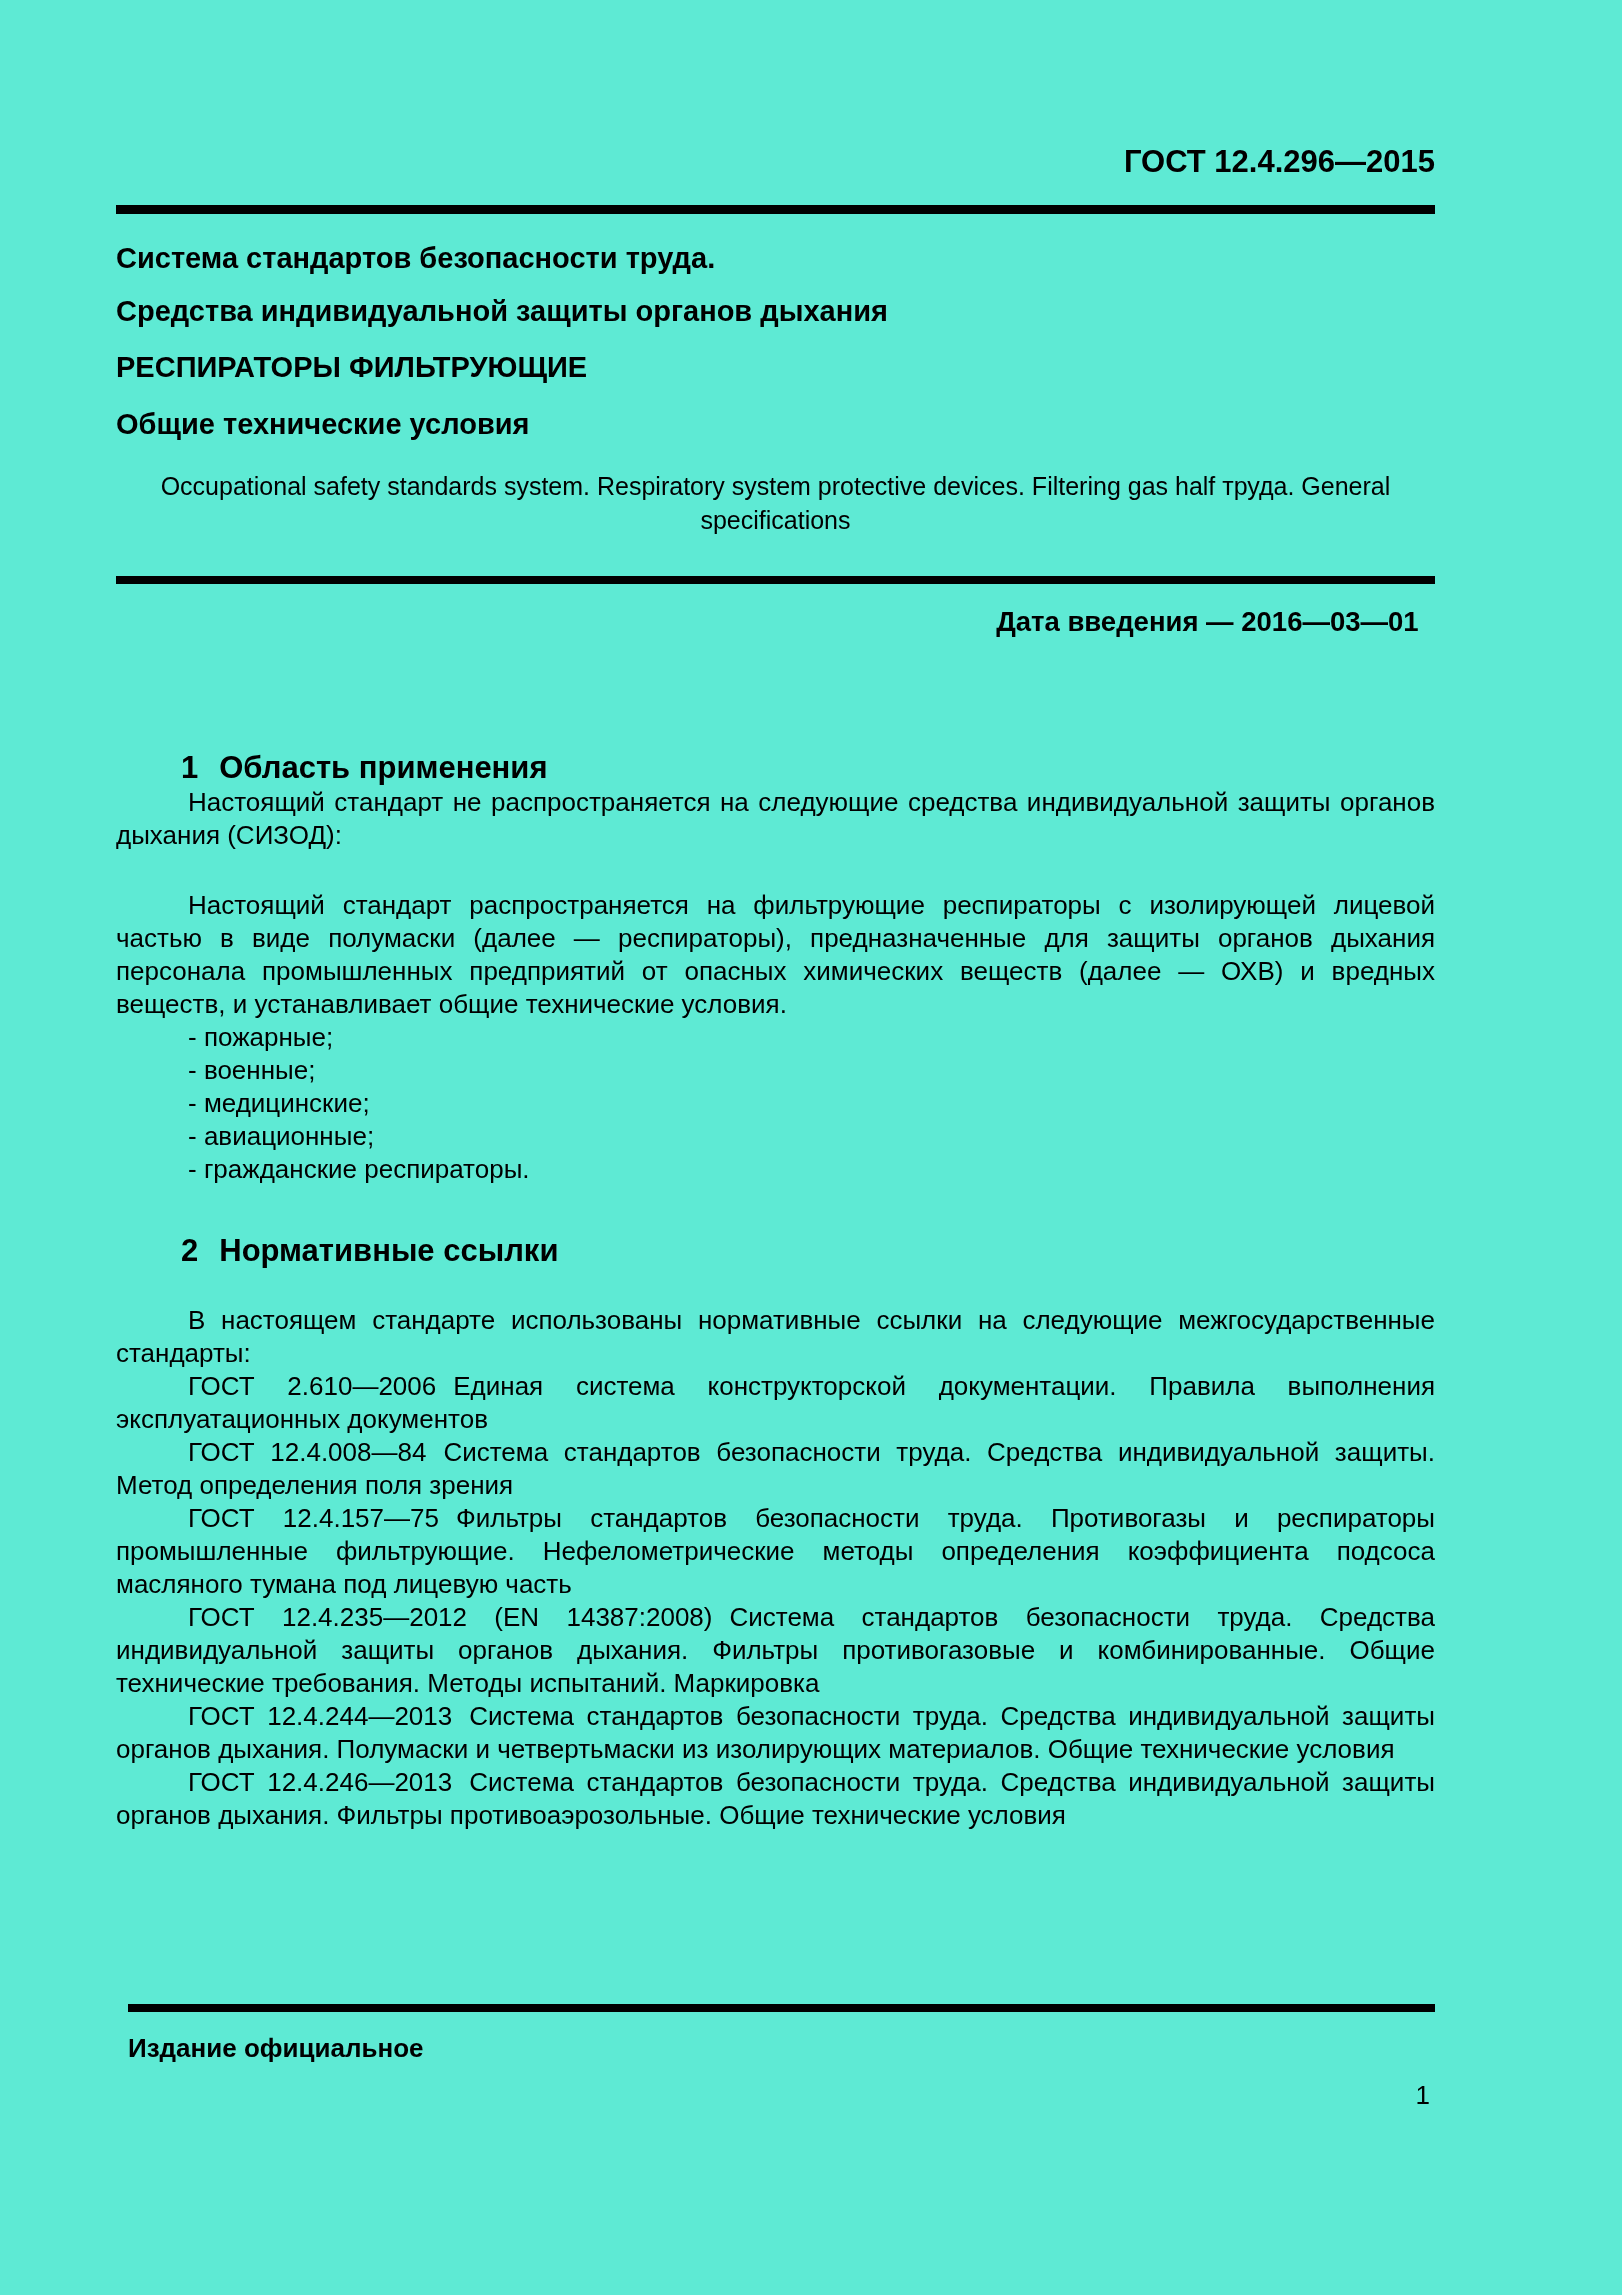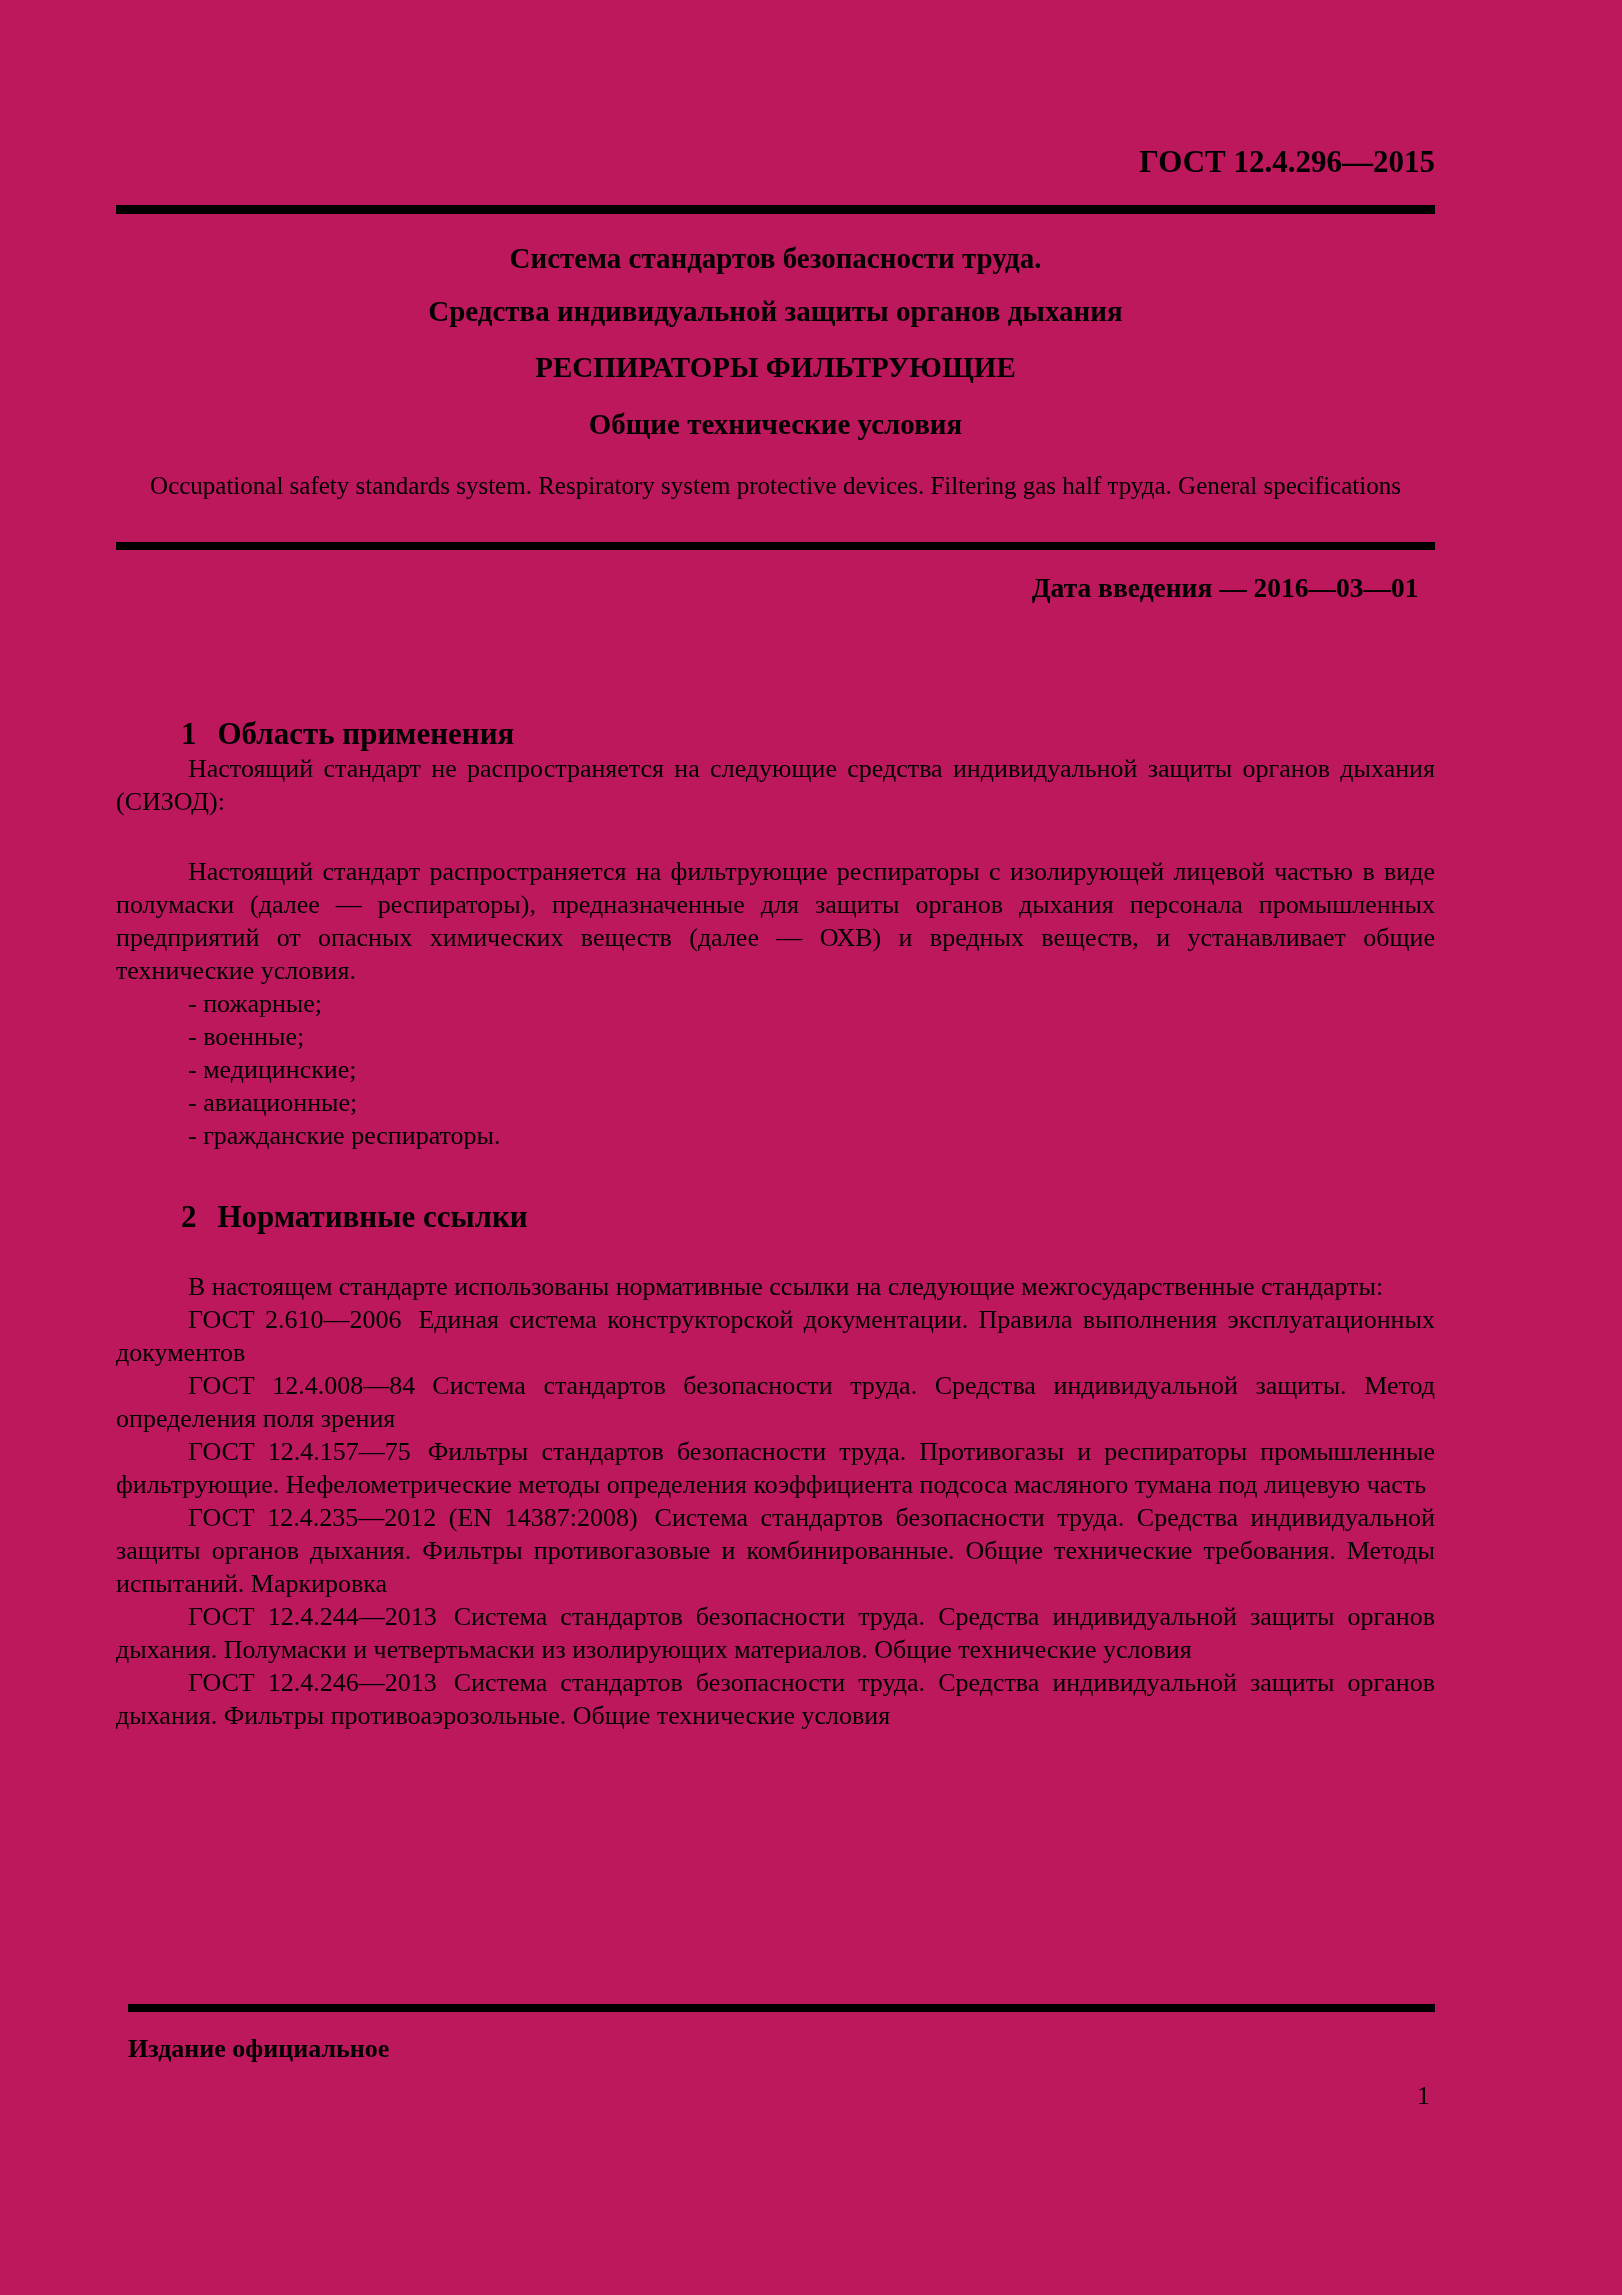--- a/index.html
+++ b/index.html
@@ -1,23 +1,23 @@
 <!DOCTYPE html>
 <html style="font-size:10.5px"><head>
 <meta charset="utf-8">
 <style>
   * { margin: 0; padding: 0; box-sizing: border-box; }
   html, body { background: #ffffff; }
   .page {
     position: relative;
     width: 1623px;
     height: 2295px;
-    background: #be185d;
+    background: #5eead4;
     color: #000000;
-    font-family: Liberation Serif, serif;
+    font-family: Liberation Sans, sans-serif;
     padding: 145px 188px 0 116px;
     overflow: hidden;
   }
   .doc-number {
     font-size: 31px;
     font-weight: bold;
     line-height: 34px;
     text-align: right;
     white-space: nowrap;
   }
@@ -30,21 +30,21 @@
     text-align-last: justify;
     white-space: nowrap;
   }
   .rule { height: 8.5px; background: #000000; }
   .rule-top { margin-top: 26px; }
   .rule-mid { margin-top: 39px; }
   .title-line {
     font-size: 29px;
     font-weight: bold;
     line-height: 37px;
-    text-align: center;
+    text-align: left;
   }
   .title-1 { margin-top: 26px; }
   .title-2 { margin-top: 16px; }
   .title-subject { margin-top: 19.6px; }
   .title-kind { margin-top: 19.6px; }
   .annotation {
     margin: 26px auto 0;
     max-width: 1296px;
     font-size: 25px;
     line-height: 34px;

